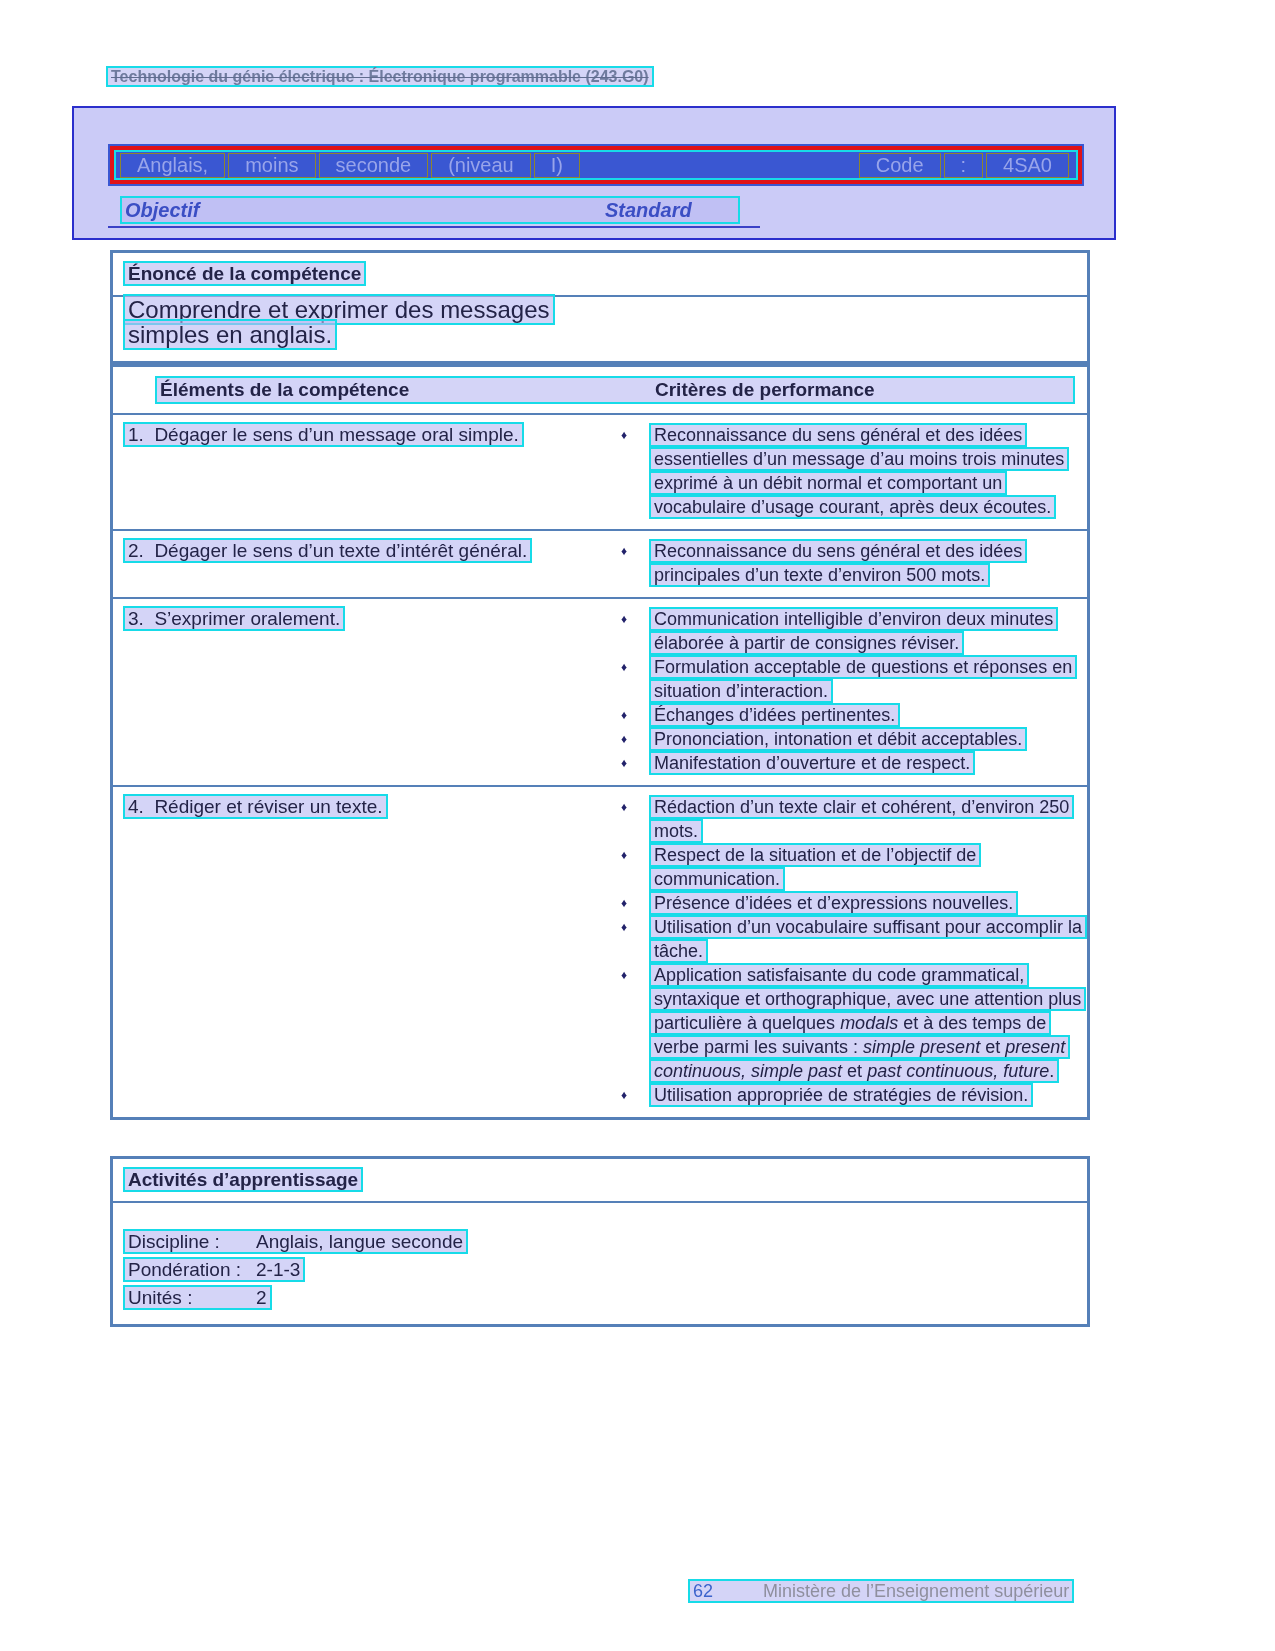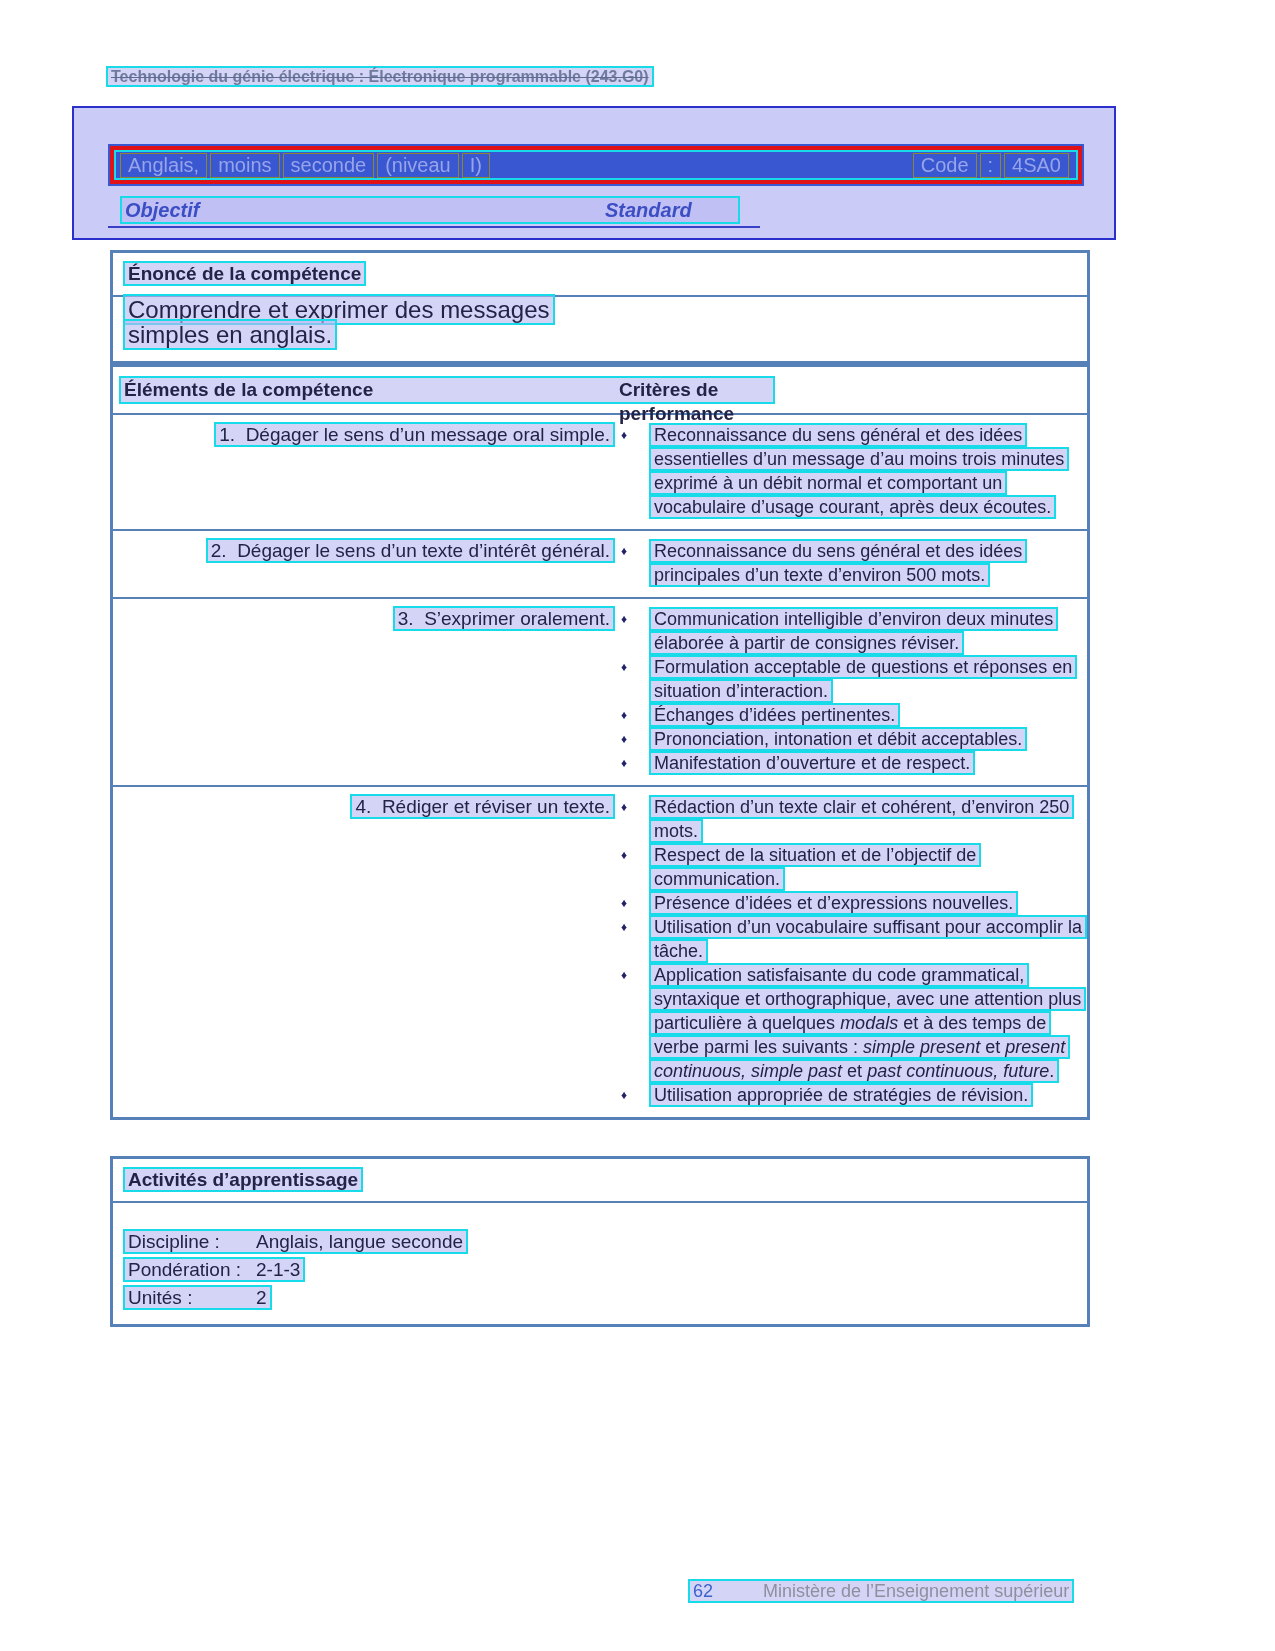--- a/index.html
+++ b/index.html
@@ -19,43 +19,43 @@
 
   
   .panel{position:absolute;left:72px;top:106px;width:1044px;height:134px;box-sizing:border-box;
          background:var(--panel-lavender,#cbcbf7);border:2px solid var(--panel-border-blue,#2b2fcc);
          padding:36px 30px 0 34px;}
   .banner{background:var(--banner-blue,#3a57d2);padding:2px;}
   .banner-red{border:4px solid var(--annotation-red,#e01218);}
   .banner-line{border:2px solid var(--annotation-cyan,#17dbe8);display:flex;justify-content:space-between;
          align-items:center;height:26px;padding:0 4px;font-size:20px;color:var(--banner-text,#98a4ea);}
   .banner-left,.banner-right{display:flex;align-items:center;white-space:nowrap;}
-  .wbox{border:1px solid var(--word-box-olive,#8e8530);padding:0 7px;margin-right:3px;display:inline-block;}
+  .wbox{border:1px solid var(--word-box-olive,#8e8530);padding:0 16px;margin-right:3px;display:inline-block;}
   .heading-row{margin-top:10px;position:relative;width:652px;border-bottom:2px solid #3a40c6;height:30px;}
   .heading-box{display:inline-block;position:relative;width:620px;margin-left:12px;box-sizing:border-box;
          font-style:italic;font-weight:bold;font-size:20px;line-height:24px;color:var(--heading-blue,#3b4ec4);}
   .heading-standard{position:absolute;left:483px;top:0;font-style:italic;}
 
   
   .tbl{position:absolute;left:110px;width:980px;box-sizing:border-box;background:#fff;
        border:3px solid var(--table-border-blue,#5580b8);}
   .tbl-1{top:250px;} .tbl-2{top:364px;} .tbl-3{top:1156px;}
   .tbl-header{border-bottom:2px solid var(--table-border-blue,#5580b8);
        padding:9px 0 9px 10px;font-weight:bold;font-size:19px;line-height:24px;}
   .tbl1-body{padding:0 10px 14px;width:500px;font-size:24px;line-height:25px;}
 
   .tbl2-header{position:relative;border-bottom:2px solid var(--table-border-blue,#5580b8);
        padding:9px 0 9px 6px;font-weight:bold;font-size:19px;line-height:24px;}
-  .hdr-box{display:inline-block;position:relative;width:656px;box-sizing:border-box;}
+  .hdr-box{display:inline-block;position:relative;width:920px;box-sizing:border-box;margin-left:36px;}
   .hdr-col2{position:absolute;left:498px;top:0;}
 
   .comp-row{display:flex;padding:8px 0 10px;}
   .comp-row + .comp-row{border-top:2px solid var(--table-border-blue,#5580b8);}
   .cell-left{width:502px;box-sizing:border-box;padding-left:10px;font-size:19px;line-height:24px;
-       white-space:pre-wrap;text-align:right;}
+       white-space:pre-wrap;}
   .cell-right{flex:1;}
   .crit{display:flex;align-items:flex-start;}
   .bullet{width:34px;box-sizing:border-box;padding-left:6px;color:#22226a;font-size:12px;line-height:24px;}
   .crit-body{width:436px;font-size:18px;line-height:24px;}
   .crit-body em{font-style:italic;}
 
   .act-body{padding:24px 0 12px 10px;font-size:19px;line-height:27px;}
   .act-row{margin:1px 0;}
   .act-label{display:inline-block;width:128px;}
 

